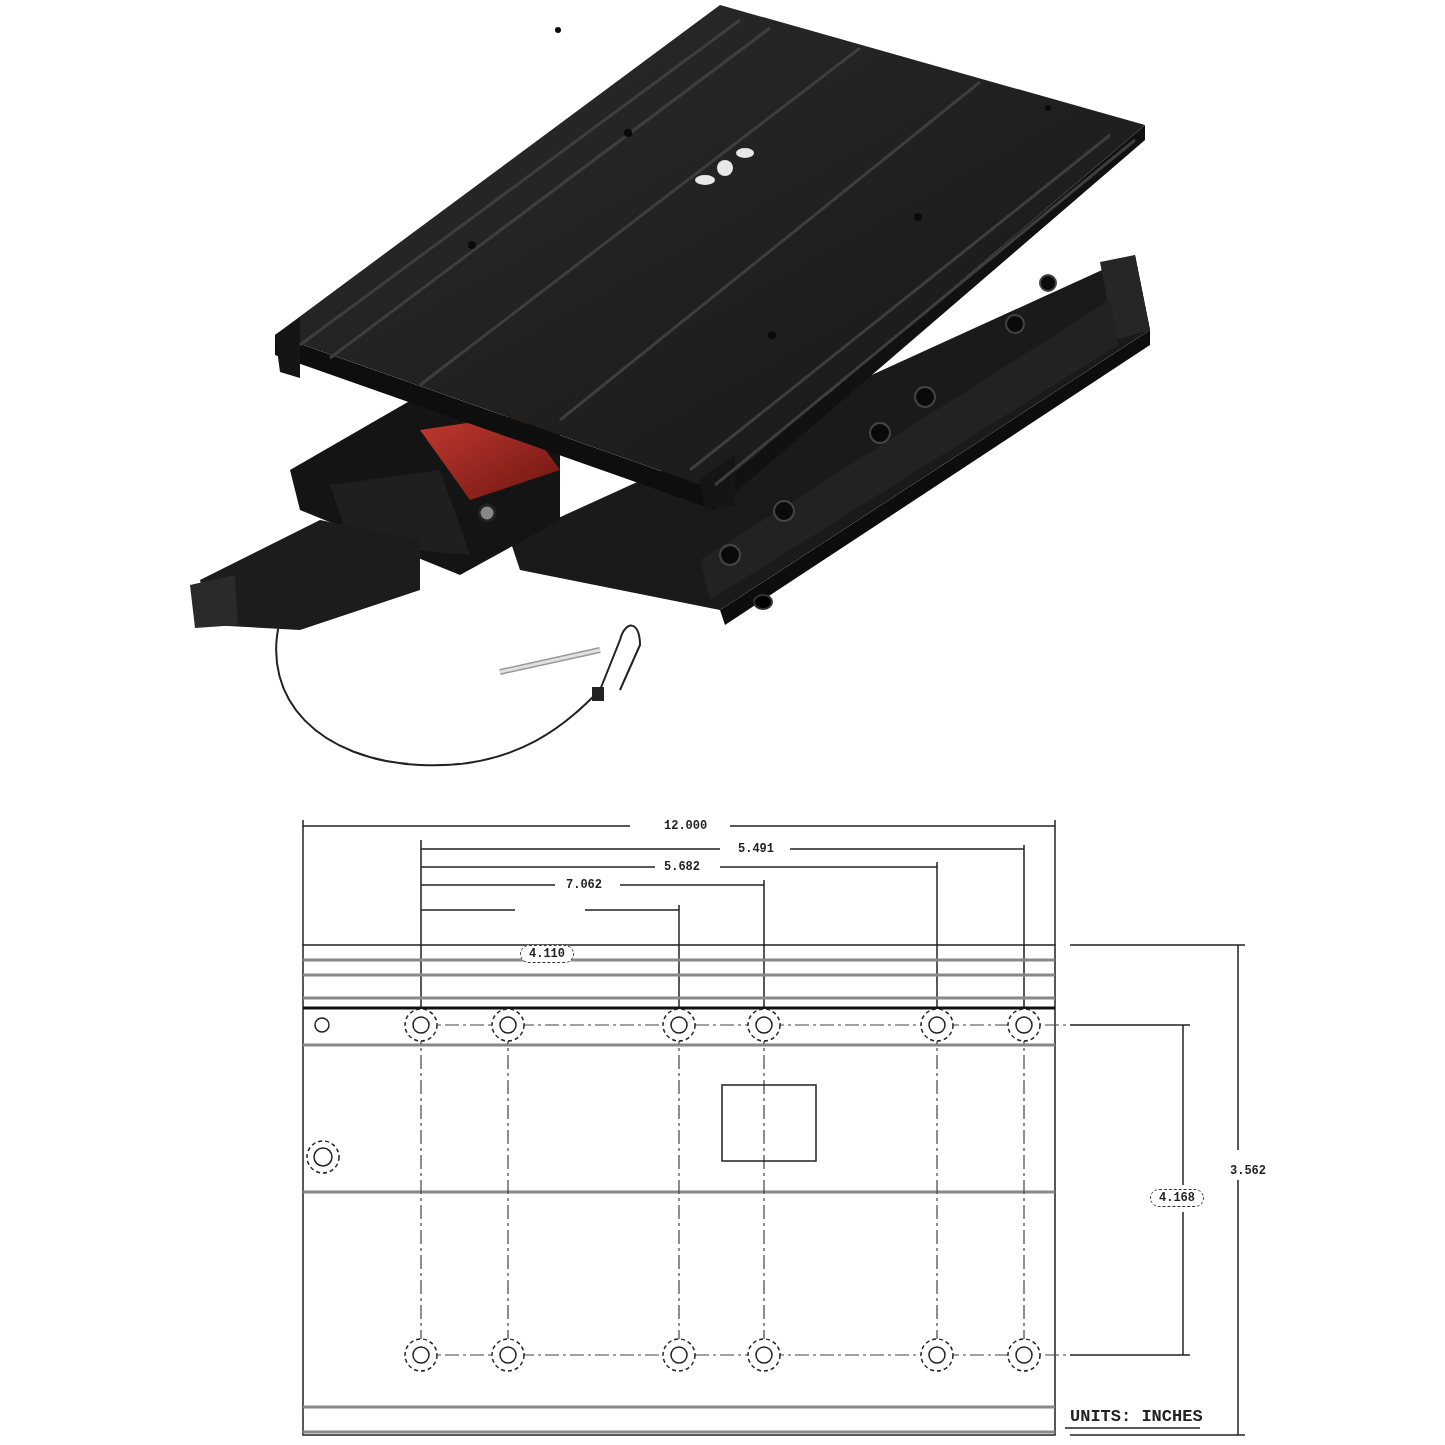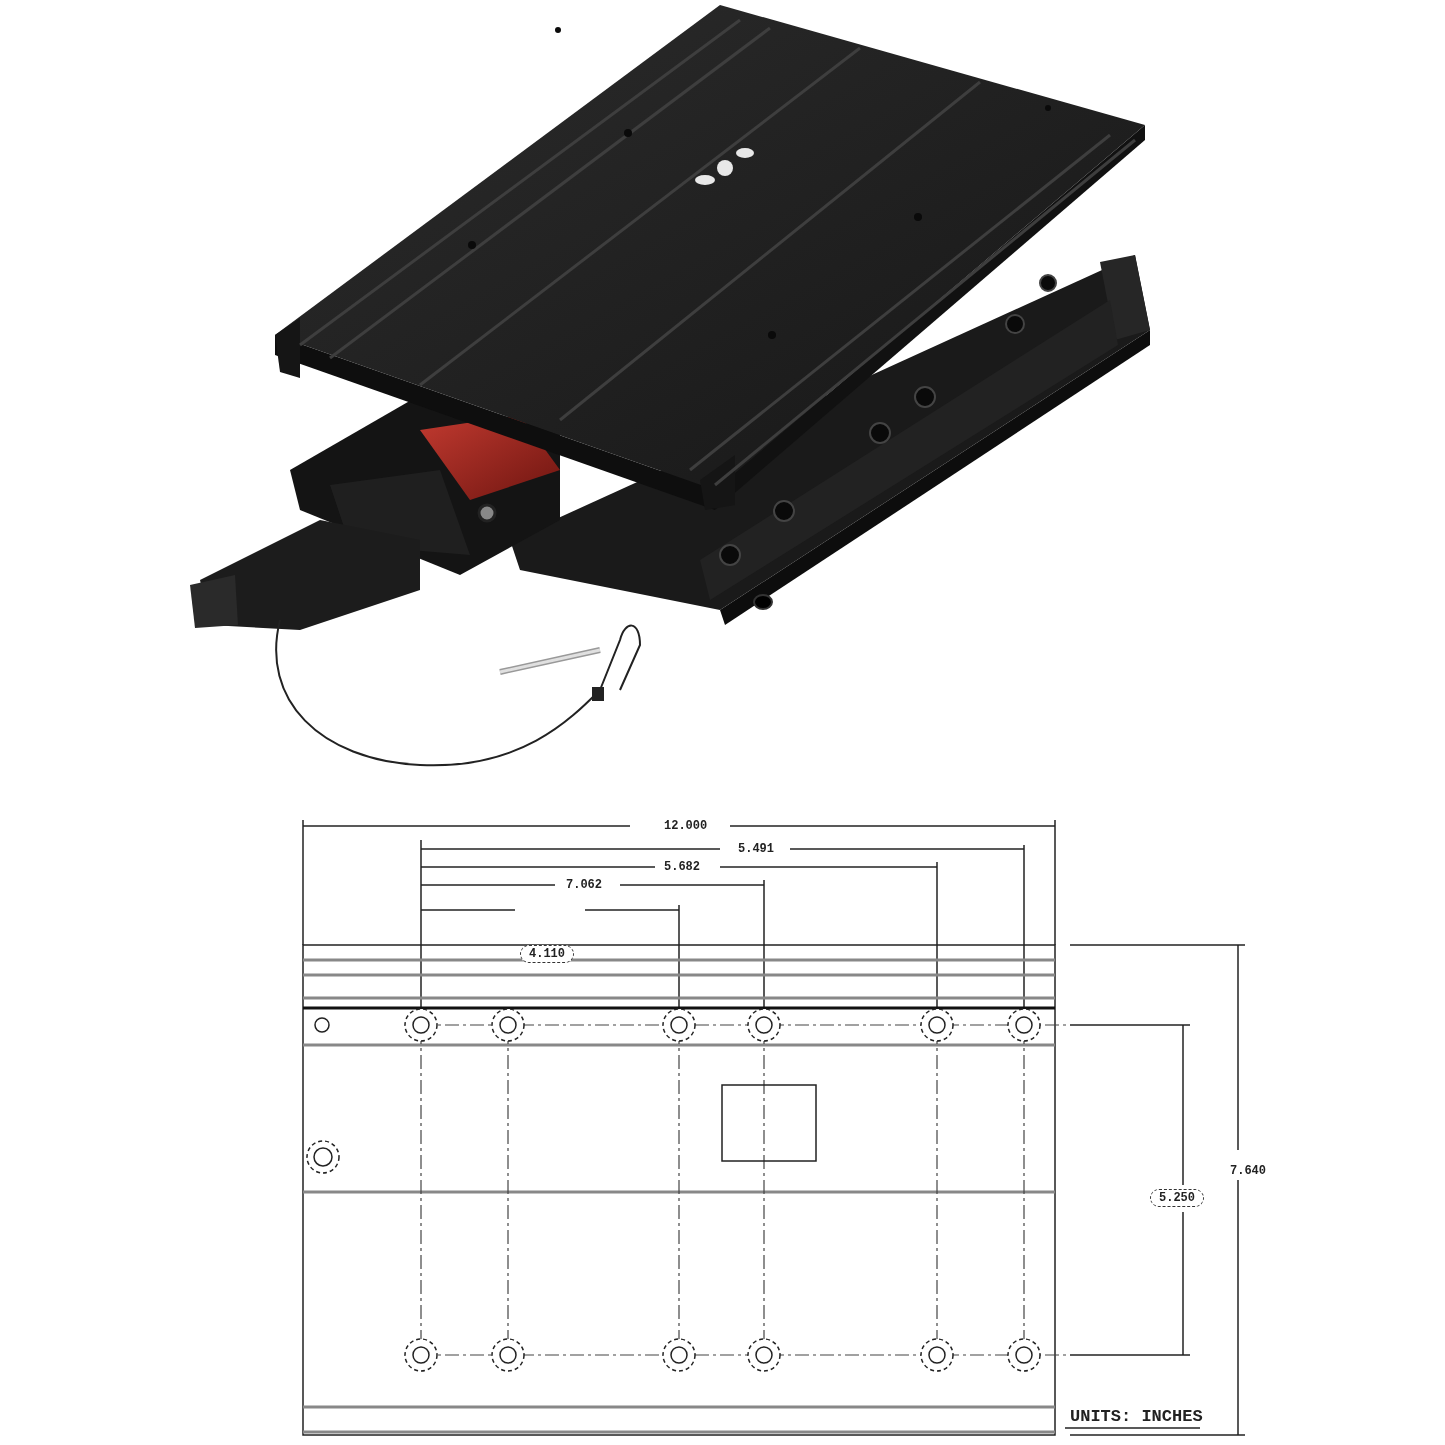--- a/index.html
+++ b/index.html
@@ -187,16 +187,16 @@
 
     <line x1="1065" y1="1428" x2="1200" y2="1428" stroke="#222" stroke-width="1.5"></line>
   </svg>
 
   
   <span class="dimtxt" style="left:660px; top:29px;">12.000</span>
   <span class="dimtxt" style="left:734px; top:52px;">5.491</span>
   <span class="dimtxt" style="left:660px; top:70px;">5.682</span>
   <span class="dimtxt" style="left:562px; top:88px;">7.062</span>
   <span class="dimtxt circled" style="left:520px; top:112px;margin-top:43px;">4.110</span>
-  <span class="dimtxt circled" style="left:1150px; top:399px;">5.250</span>
-  <span class="dimtxt" style="left:1226px; top:374px;">7.640</span>
+  <span class="dimtxt circled" style="left:1150px; top:399px;">4.168</span>
+  <span class="dimtxt" style="left:1226px; top:374px;">3.562</span>
   <span class="dimtxt" style="left:1066px; top:620px; font-size:17px;">UNITS: INCHES</span>
 </div>
 
 </body></html>

